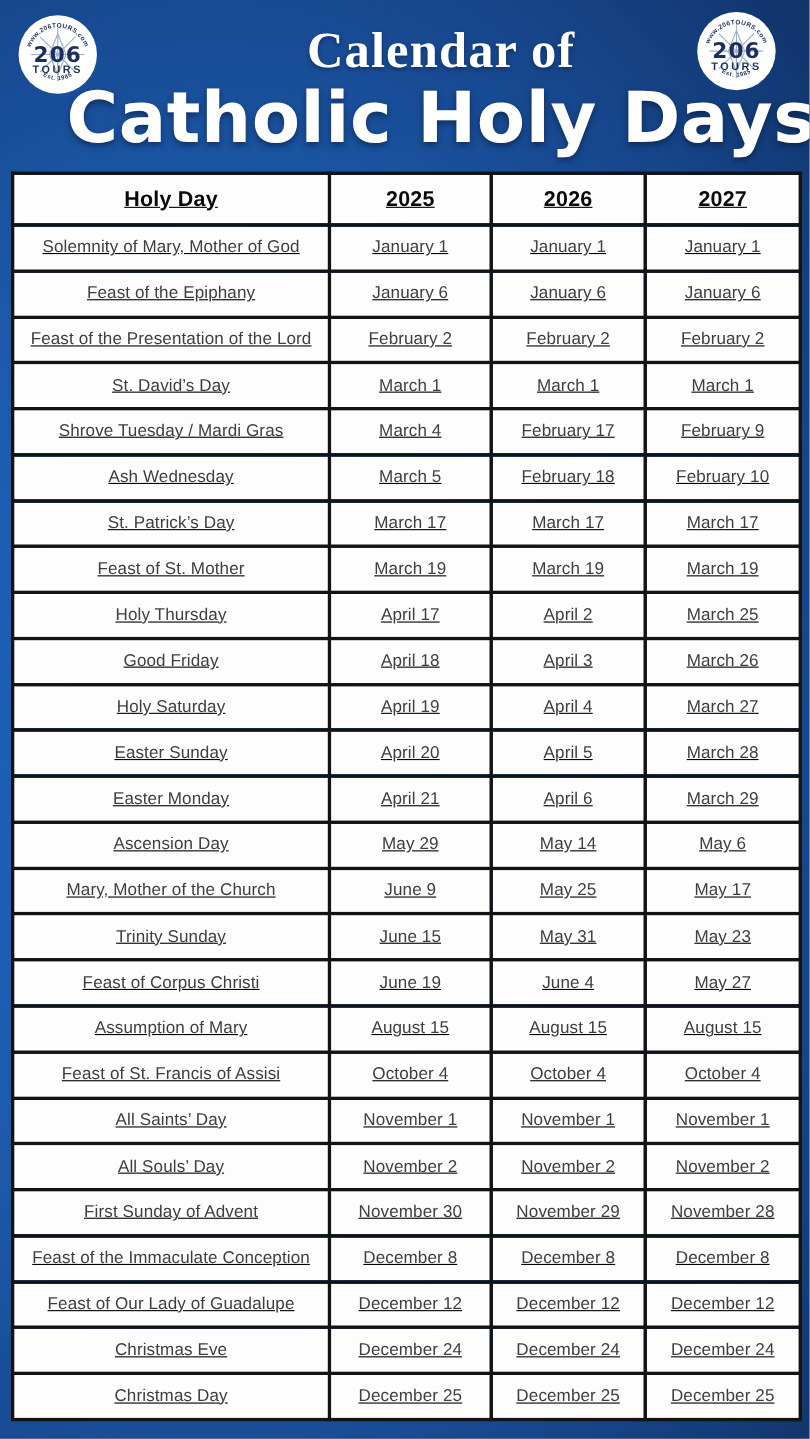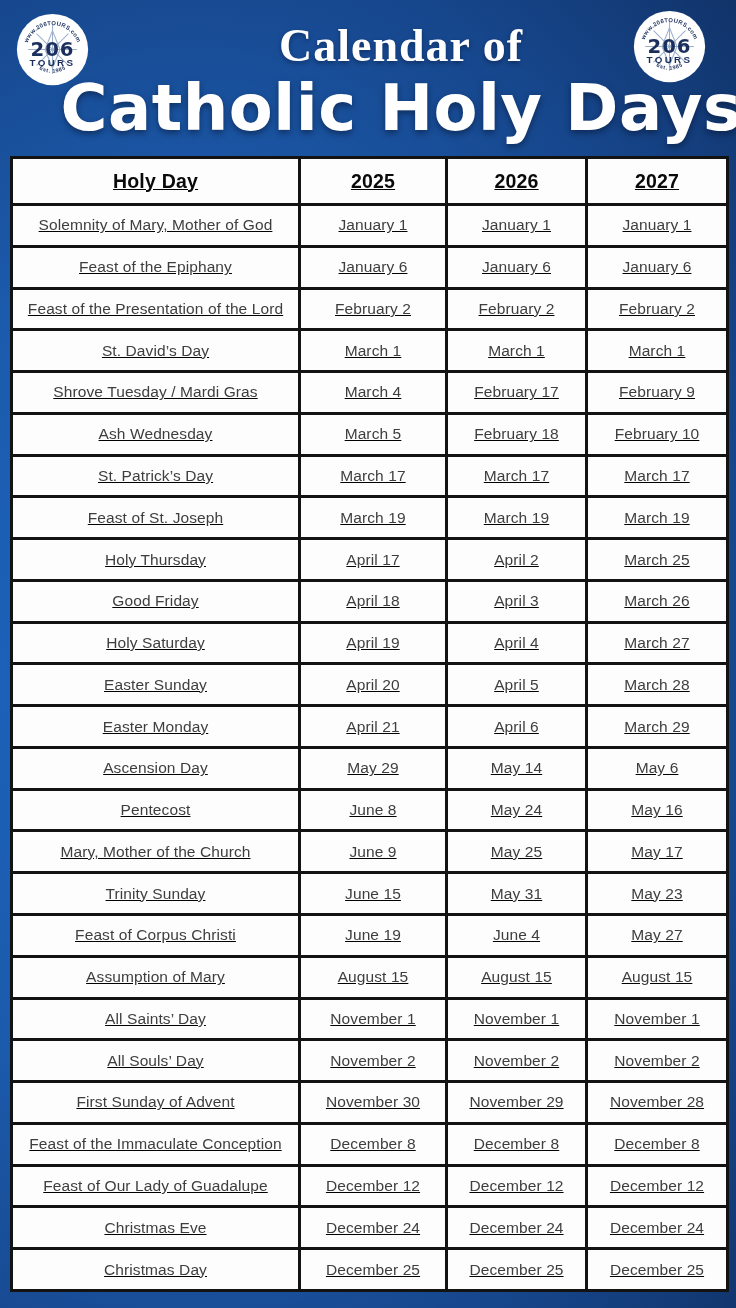--- a/index.html
+++ b/index.html
@@ -222,21 +222,21 @@
     <td>February 18</td>
     <td>February 10</td>
   </tr>
         <tr>
     <td>St. Patrick’s Day</td>
     <td>March 17</td>
     <td>March 17</td>
     <td>March 17</td>
   </tr>
         <tr>
-    <td>Feast of St. Joseph</td>
+    <td>Feast of St. Mother</td>
     <td>March 19</td>
     <td>March 19</td>
     <td>March 19</td>
   </tr>
         <tr>
     <td>Holy Thursday</td>
     <td>April 17</td>
     <td>April 2</td>
     <td>March 25</td>
   </tr>
@@ -264,26 +264,20 @@
     <td>April 6</td>
     <td>March 29</td>
   </tr>
         <tr>
     <td>Ascension Day</td>
     <td>May 29</td>
     <td>May 14</td>
     <td>May 6</td>
   </tr>
         <tr>
-    <td>Pentecost</td>
-    <td>June 8</td>
-    <td>May 24</td>
-    <td>May 16</td>
-  </tr>
-        <tr>
     <td>Mary, Mother of the Church</td>
     <td>June 9</td>
     <td>May 25</td>
     <td>May 17</td>
   </tr>
         <tr>
     <td>Trinity Sunday</td>
     <td>June 15</td>
     <td>May 31</td>
     <td>May 23</td>
@@ -294,20 +288,26 @@
     <td>June 4</td>
     <td>May 27</td>
   </tr>
         <tr>
     <td>Assumption of Mary</td>
     <td>August 15</td>
     <td>August 15</td>
     <td>August 15</td>
   </tr>
         <tr>
+    <td>Feast of St. Francis of Assisi</td>
+    <td>October 4</td>
+    <td>October 4</td>
+    <td>October 4</td>
+  </tr>
+        <tr>
     <td>All Saints’ Day</td>
     <td>November 1</td>
     <td>November 1</td>
     <td>November 1</td>
   </tr>
         <tr>
     <td>All Souls’ Day</td>
     <td>November 2</td>
     <td>November 2</td>
     <td>November 2</td>

